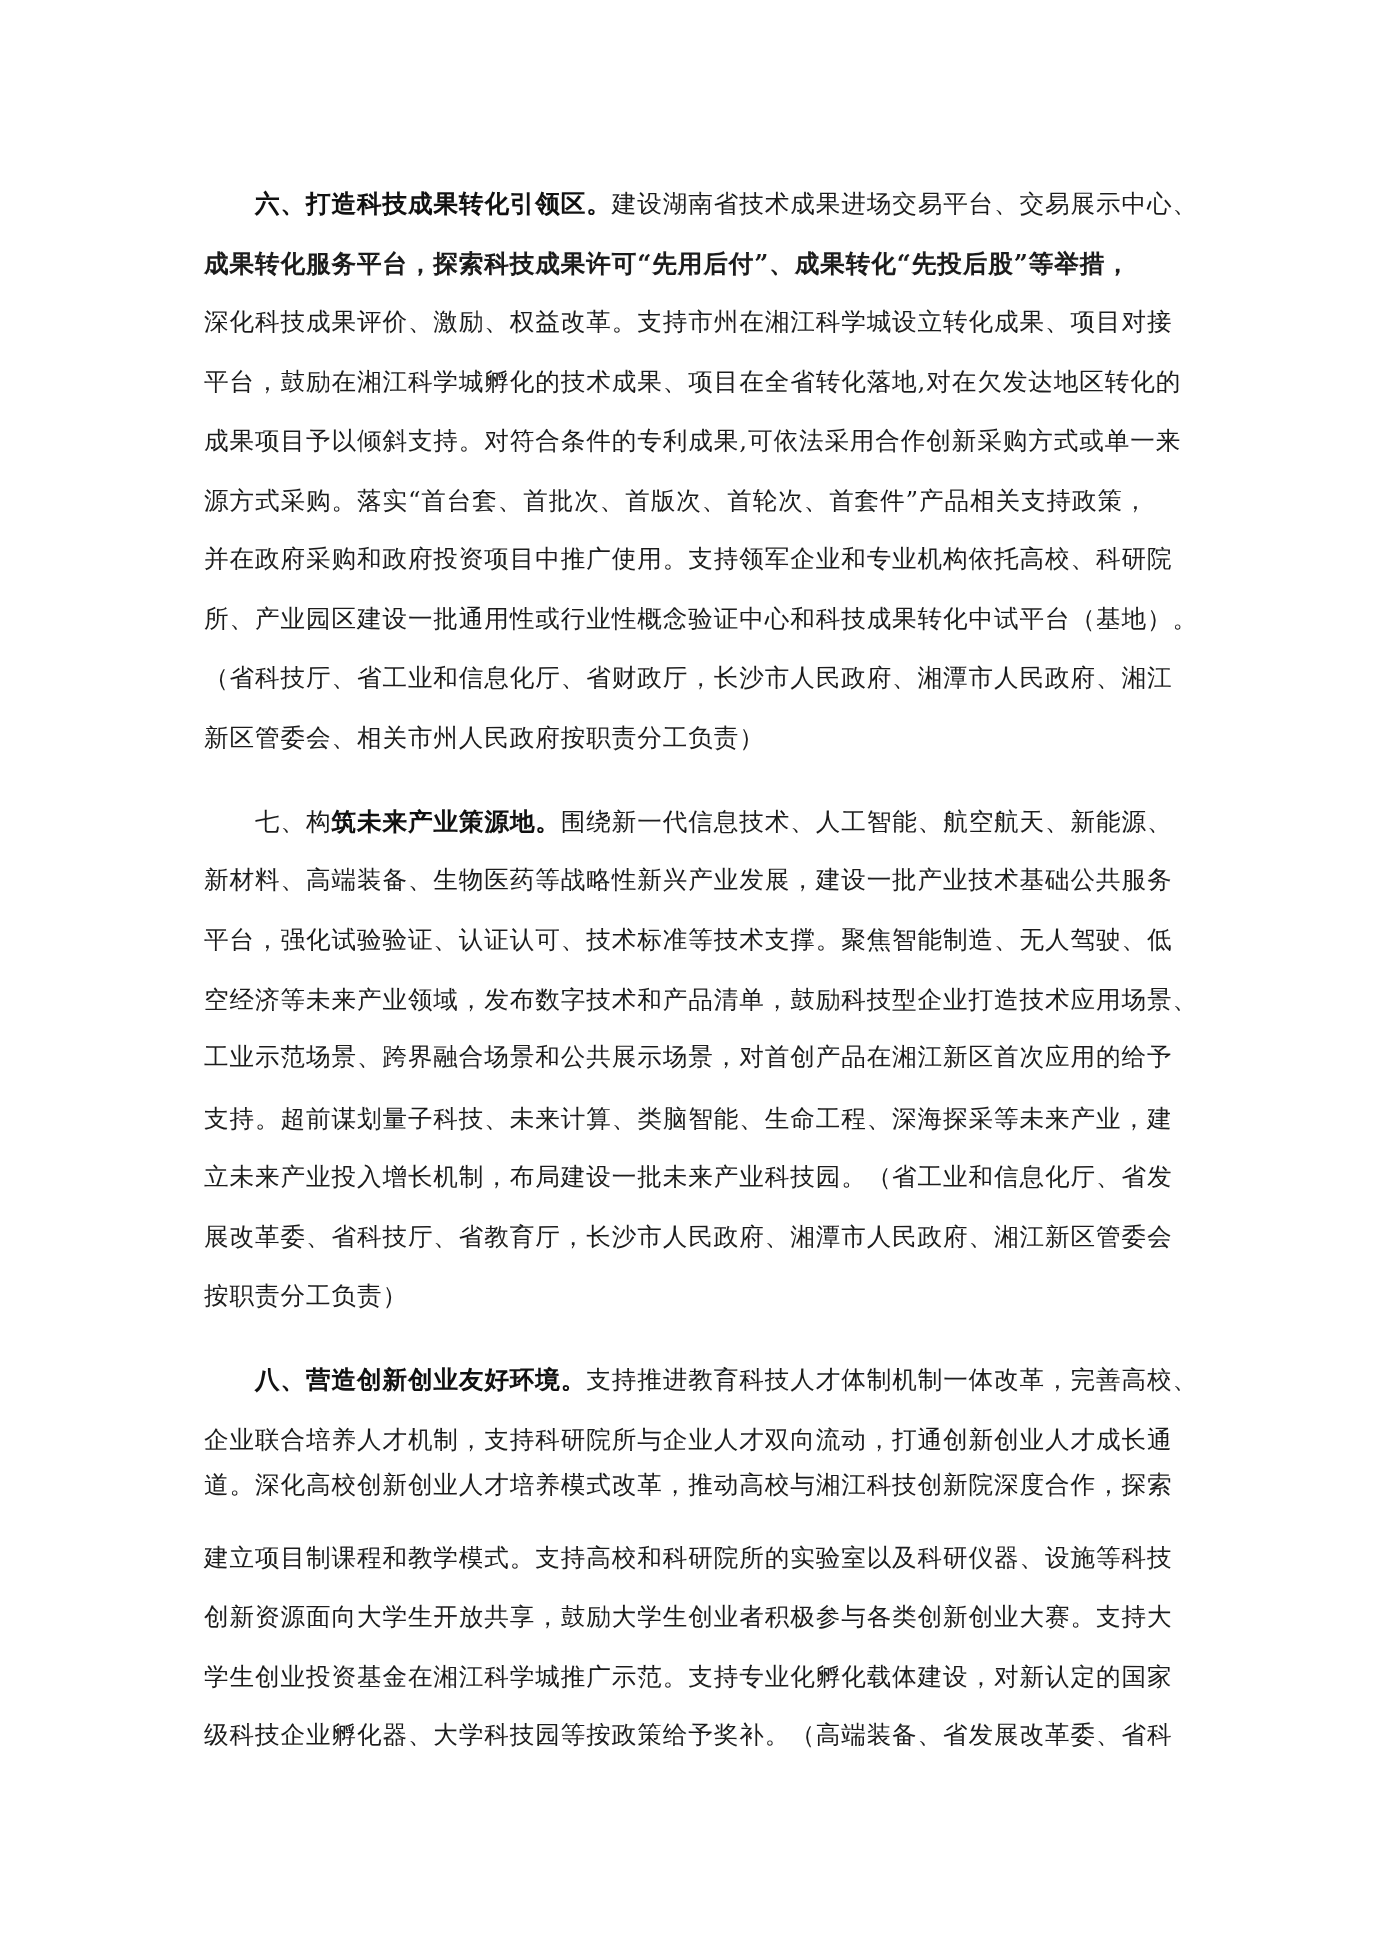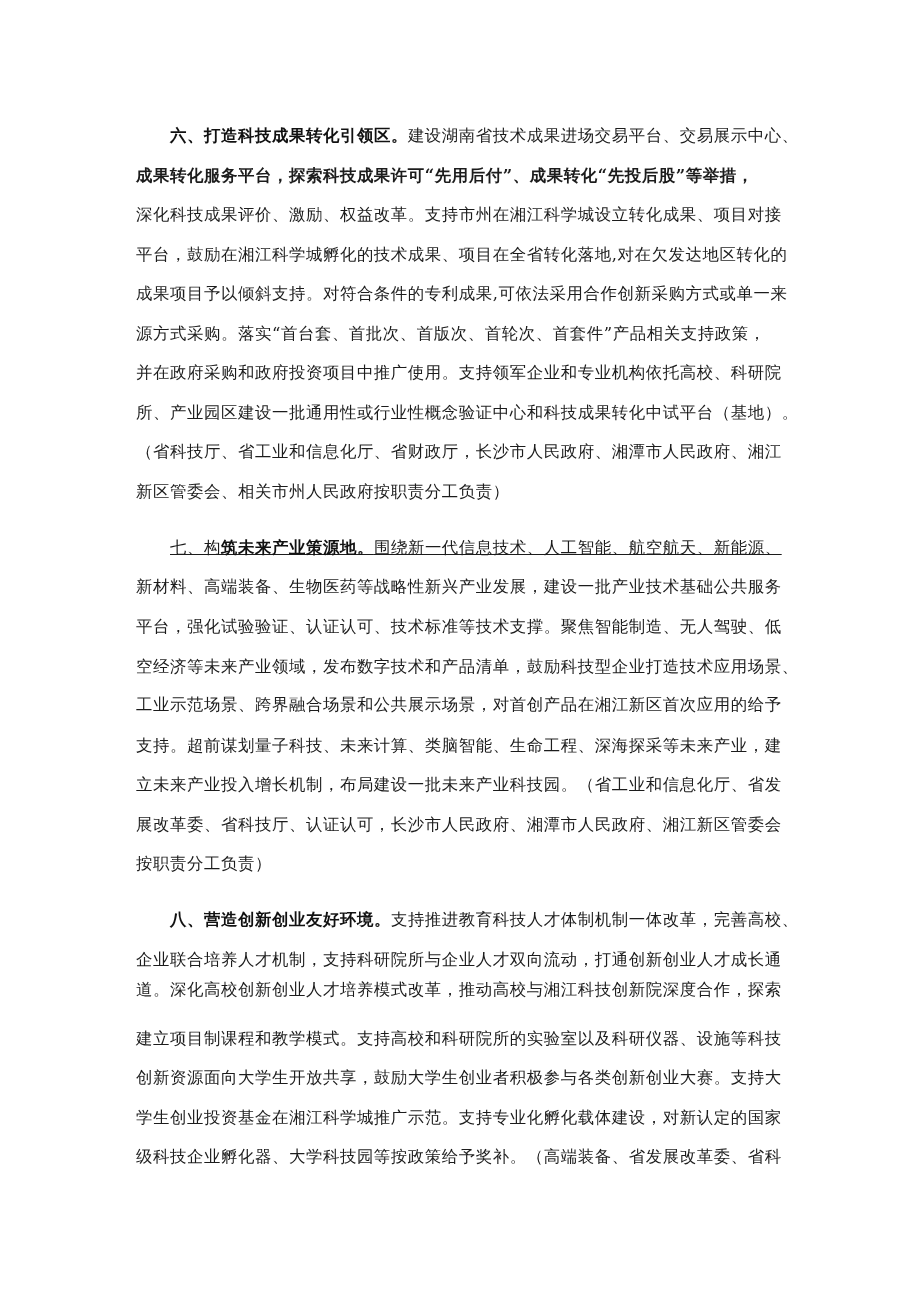--- a/index.html
+++ b/index.html
@@ -59,30 +59,30 @@
     <div class="line" style="top:118.5px;">平台，鼓励在湘江科学城孵化的技术成果、项目在全省转化落地,对在欠发达地区转化的</div>
     <div class="line" style="top:158px;">成果项目予以倾斜支持。对符合条件的专利成果,可依法采用合作创新采购方式或单一来</div>
     <div class="line" style="top:197.5px;">源方式采购。落实“首台套、首批次、首版次、首轮次、首套件”产品相关支持政策，</div>
     <div class="line" style="top:237px;">并在政府采购和政府投资项目中推广使用。支持领军企业和专业机构依托高校、科研院</div>
     <div class="line" style="top:276.5px;">所、产业园区建设一批通用性或行业性概念验证中心和科技成果转化中试平台（基地）。</div>
     <div class="line" style="top:316px;">（省科技厅、省工业和信息化厅、省财政厅，长沙市人民政府、湘潭市人民政府、湘江</div>
     <div class="line" style="top:355.5px;">新区管委会、相关市州人民政府按职责分工负责）</div>
   </div>
 
   <div class="para" style="top:536px;">
-    <div class="line indent" style="top:0px;text-decoration:underline;">
+    <div class="line indent" style="top:0px;">
       <span>七、构</span><span class="bold">筑未来产业策源地。</span><span>围绕新一代信息技术、人工智能、航空航天、新能源、</span>
     </div>
     <div class="line" style="top:39.5px;font-family:Liberation Mono, monospace;">新材料、高端装备、生物医药等战略性新兴产业发展，建设一批产业技术基础公共服务</div>
     <div class="line" style="top:79px;">平台，强化试验验证、认证认可、技术标准等技术支撑。聚焦智能制造、无人驾驶、低</div>
     <div class="line" style="top:118.5px;">空经济等未来产业领域，发布数字技术和产品清单，鼓励科技型企业打造技术应用场景、</div>
     <div class="line" style="top:158px;font-family:Liberation Mono, monospace;">工业示范场景、跨界融合场景和公共展示场景，对首创产品在湘江新区首次应用的给予</div>
     <div class="line" style="top:197.5px;">支持。超前谋划量子科技、未来计算、类脑智能、生命工程、深海探采等未来产业，建</div>
     <div class="line" style="top:237px;">立未来产业投入增长机制，布局建设一批未来产业科技园。（省工业和信息化厅、省发</div>
-    <div class="line" style="top:276.5px;">展改革委、省科技厅、认证认可，长沙市人民政府、湘潭市人民政府、湘江新区管委会</div>
+    <div class="line" style="top:276.5px;">展改革委、省科技厅、省教育厅，长沙市人民政府、湘潭市人民政府、湘江新区管委会</div>
     <div class="line" style="top:316px;">按职责分工负责）</div>
   </div>
 
   <div class="para" style="top:908px;">
     <div class="line indent" style="top:0px;">
       <span class="bold">八、</span><span class="bold">营造创新创业友好环境。</span><span>支持推进教育科技人才体制机制一体改革，完善高校、</span>
     </div>
     <div class="line" style="top:39.5px;">企业联合培养人才机制，支持科研院所与企业人才双向流动，打通创新创业人才成长通</div>
     <div class="line" style="top:70px;">道。深化高校创新创业人才培养模式改革，推动高校与湘江科技创新院深度合作，探索</div>
     <div class="line" style="top:118.5px;">建立项目制课程和教学模式。支持高校和科研院所的实验室以及科研仪器、设施等科技</div>

